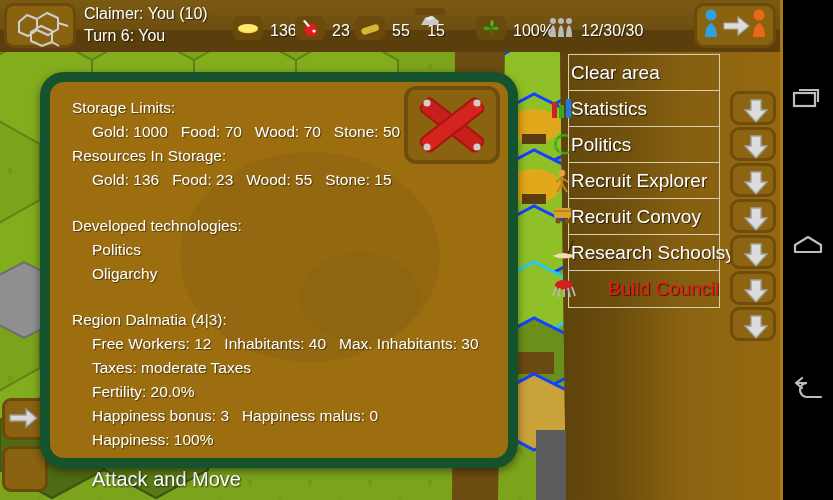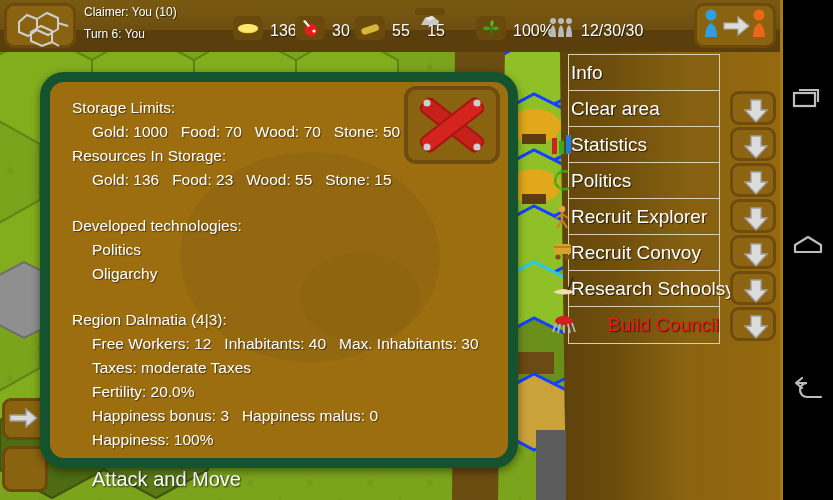--- a/index.html
+++ b/index.html
@@ -45,21 +45,21 @@
     position: absolute; left: 4px; top: 3px;
     width: 72px; height: 45px;
     background: #8a6311;
     border: 3px solid #6b4a0c;
     border-radius: 10px;
   }
   #logo-btn svg { position:absolute; left:4px; top:2px; }
   .claimtext {
     position: absolute; left: 84px;
     color: #ffffff;
-    font-size: 12px;
+    font-size: 16px;
     text-shadow: 1px 1px 1px rgba(0,0,0,.6);
     white-space: nowrap;
   }
   #claimer-line { top: 5px; }
   #turn-line { top: 27px; }
 
   .res {
     position: absolute; top: 8px;
     height: 32px;
     display: flex; align-items: flex-end; gap: 7px;
@@ -288,23 +288,20 @@
         <path d="M5 14 h16 v-6 l11 9 l-11 9 v-6 h-16 z" fill="#d8d8d8" stroke="#9a9a9a" stroke-width="1.4"></path>
       </svg>
     </div>
     <div id="left-arrow-btn2"></div>
   </div>
 
   <div id="menu-panel">
     <div class="panel-bg"></div>
     <div id="menu-list">
         <div class="menu-item">
-          <span class="label">Info</span>
-        </div>
-        <div class="menu-item">
           <span class="label">Clear area</span>
         </div>
         <div class="menu-item">
           <span class="menu-icon"><svg width="22" height="24" viewBox="0 0 22 24">
               <rect x="1" y="6" width="5" height="16" fill="#d02020"></rect>
               <rect x="8" y="9" width="5" height="13" fill="#3aa81e"></rect>
               <rect x="15" y="3" width="5" height="19" fill="#1b7de0"></rect>
             </svg></span>
           <span class="label">Statistics</span>
         </div>
@@ -416,21 +413,21 @@
           <span class="val">136</span>
         </div>
         <div class="res" style="left: 295px;">
           <span class="icon">
             <span style="position:absolute;left:2px;top:2px;"><svg width="26" height="20" viewBox="0 0 26 20">
                 <circle cx="14" cy="12" r="6.5" fill="#e01c1c"></circle>
                 <path d="M11 9 l-5 -6 l2 -1 l5 6 z" fill="#ffffff"></path>
                 <circle cx="17" cy="13" r="1.6" fill="#ffffff"></circle>
               </svg></span>
           </span>
-          <span class="val">30</span>
+          <span class="val">23</span>
         </div>
         <div class="res" style="left: 355px;">
           <span class="icon">
             <span style="position:absolute;left:2px;top:2px;"><svg width="26" height="20" viewBox="0 0 26 20">
                 <rect x="4" y="8" width="18" height="7" rx="3.4" fill="#d8b437" transform="rotate(-18 13 11)"></rect>
               </svg></span>
           </span>
           <span class="val">55</span>
         </div>
         <div class="res" style="left: 415px; flex-direction: column;">

